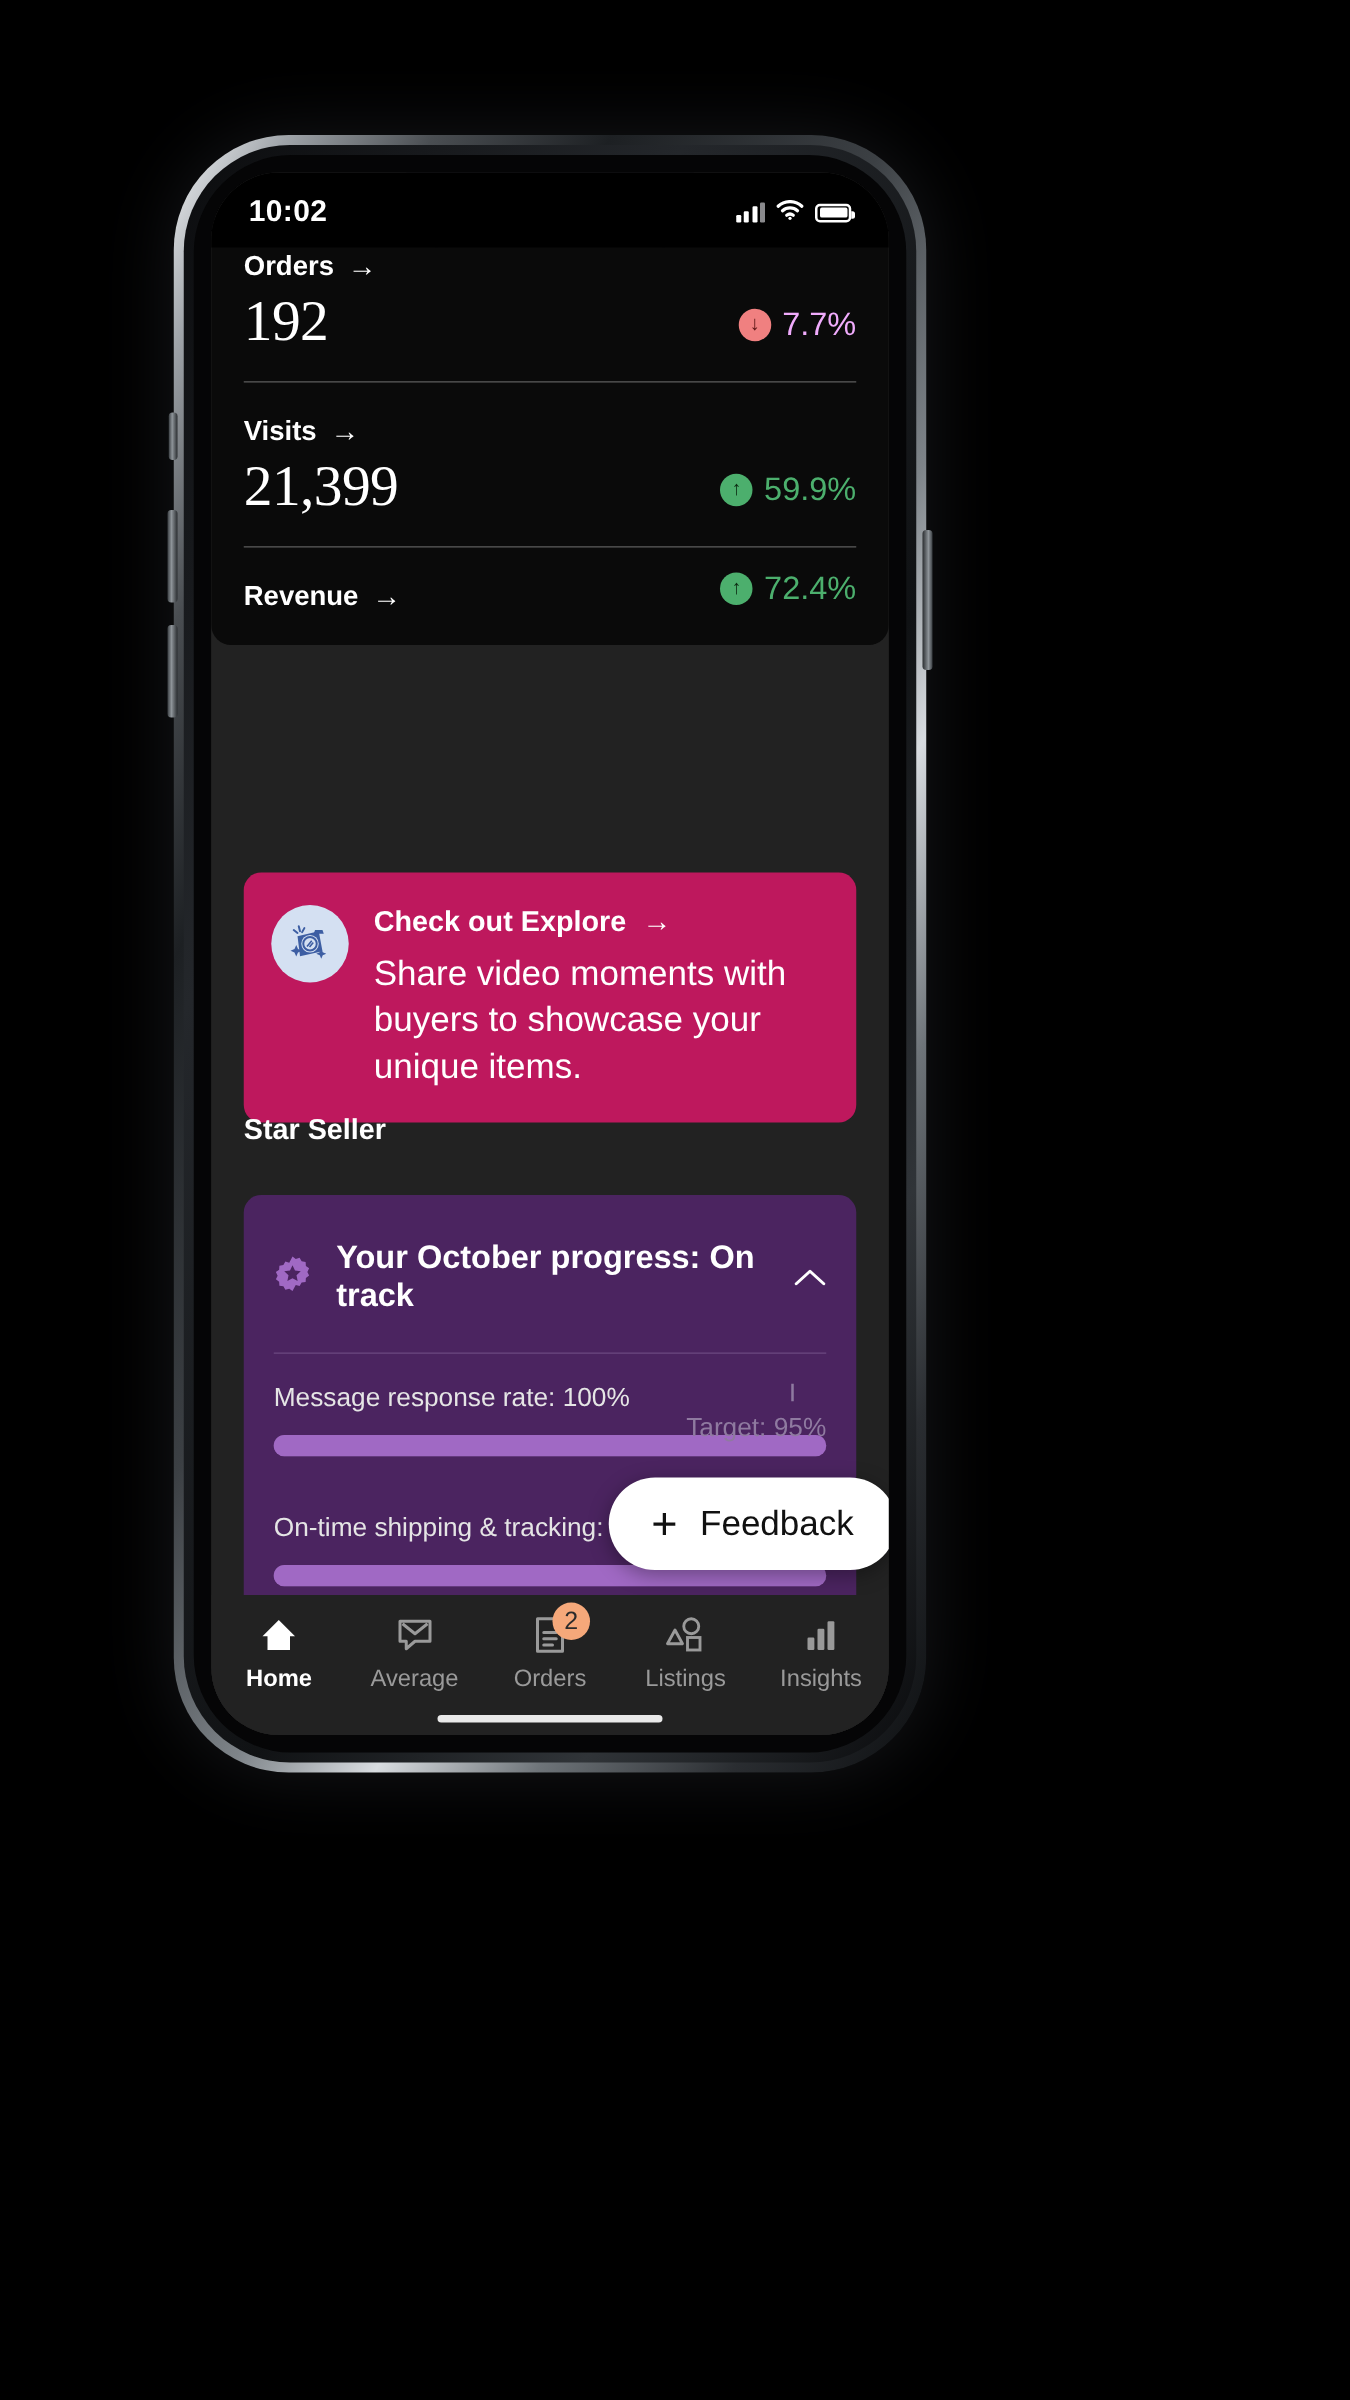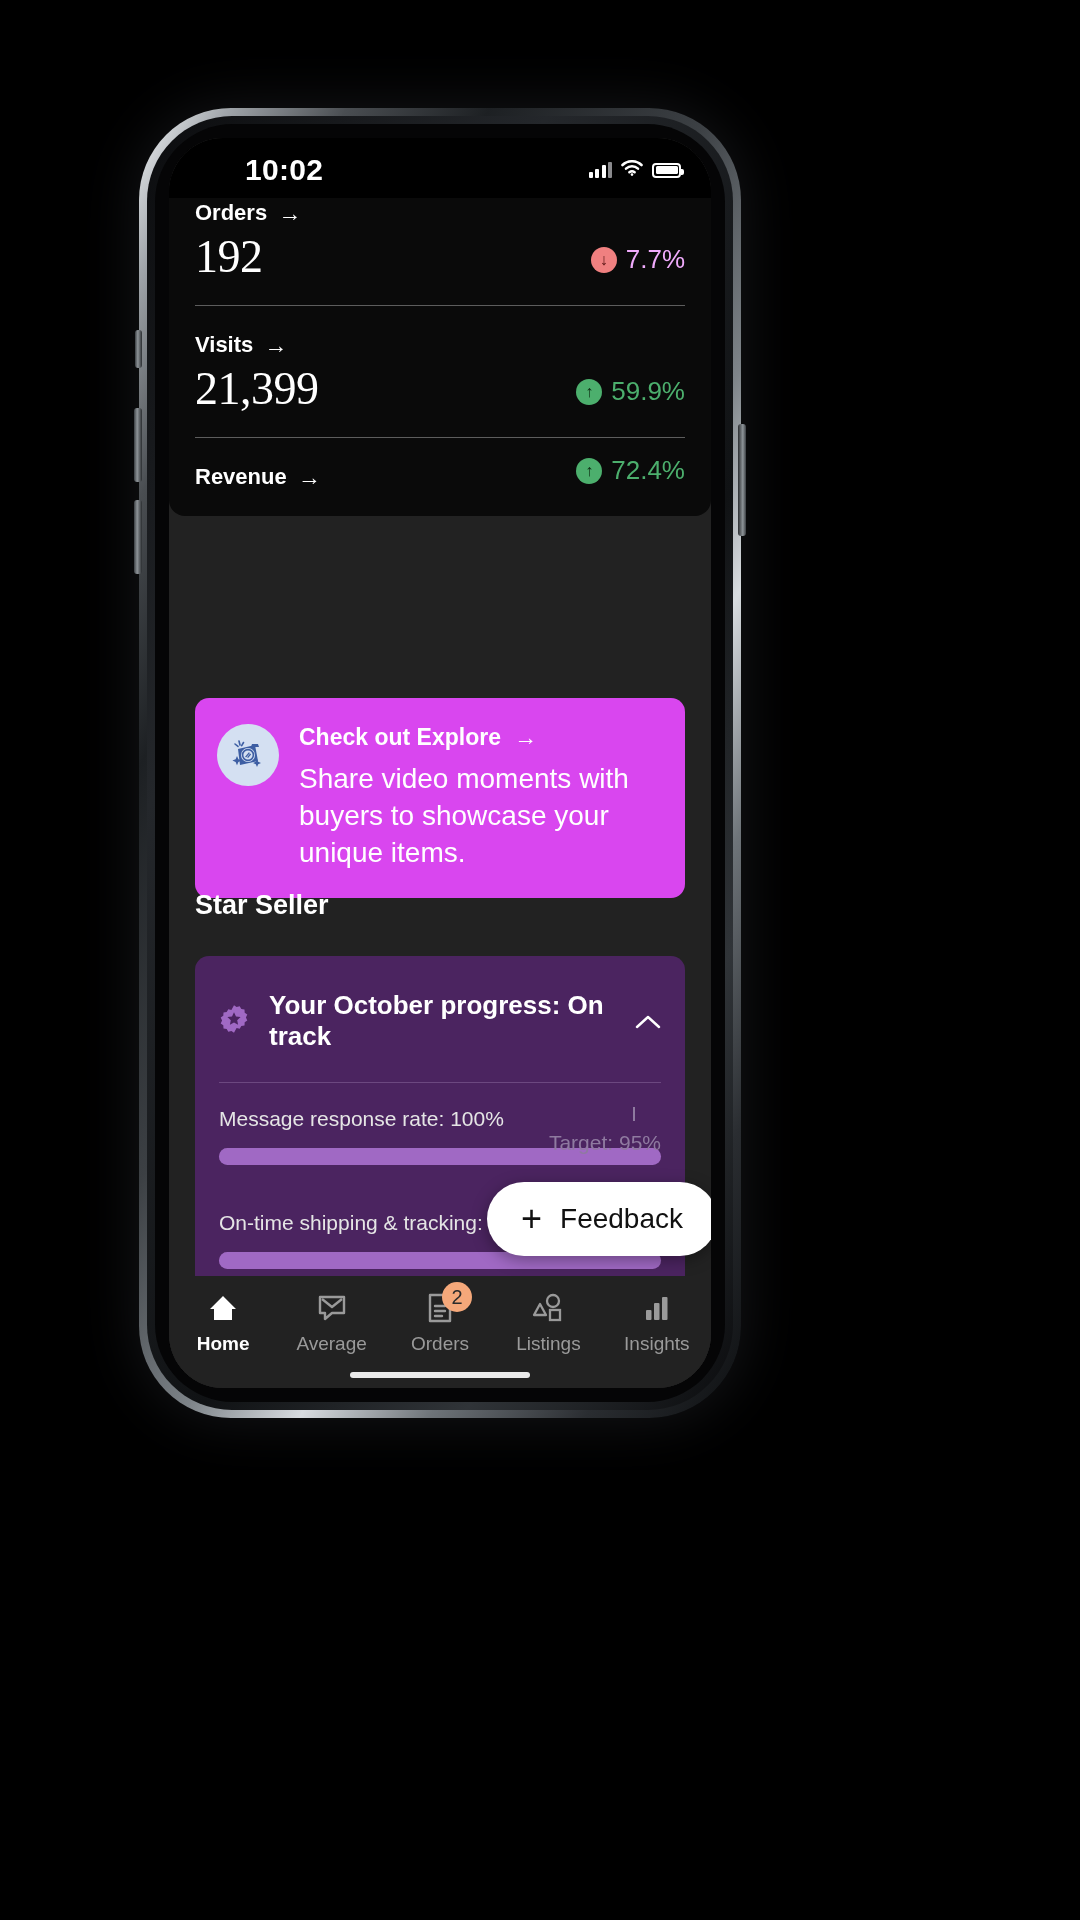--- a/index.html
+++ b/index.html
@@ -72,21 +72,21 @@
   .cam { width:16px; height:16px; border-radius:50%;
          background:radial-gradient(circle at 38% 34%,#3b6fb5 0%,#143a70 45%,#050a16 100%); }
 
   
   .statusbar {
     position:absolute; top:0; left:0; right:0; height:60px;
     display:flex; align-items:center; justify-content:space-between;
     padding:0 30px; z-index:45; color:#fff;
     background:#000;
   }
-  .clock { font-size:30px; font-weight:700; letter-spacing:.3px; padding-top:4px;margin-left:46px; }
+  .clock { font-size:24px; font-weight:700; letter-spacing:.3px; padding-top:4px; }
   .sysicons { display:flex; align-items:center; gap:9px; padding-top:4px; }
   .bars { display:flex; align-items:flex-end; gap:2.5px; height:16px; }
   .bars i { width:4px; background:#fff; border-radius:1px; display:block; }
   .bars i:nth-child(1){ height:6px; }
   .bars i:nth-child(2){ height:9px; }
   .bars i:nth-child(3){ height:13px; }
   .bars i:nth-child(4){ height:16px; background:#8a8a8d; }
   .batt { width:29px; height:15px; border:2px solid #fff; border-radius:4px;
           position:relative; padding:1.5px; }
   .batt::after{ content:""; position:absolute; right:-4.5px; top:4px;
@@ -125,37 +125,37 @@
     font-size:16px; font-weight:700; color:#0d2e14;
   }
   .delta-up   .delta-badge { background:#4caf6d; }
   .delta-down .delta-badge { background:#f08080; color:#5a1414; }
   .delta-up   .delta-text  { color:#4caf6d; }
   .delta-down .delta-text  { color:#f0abfc; }
 
   
   .explore {
     position:absolute; left:26px; top:560px; width:490px;
-    background:#d946ef; border-radius:14px;
+    background:#be185d; border-radius:14px;
     padding:26px 22px; display:flex; align-items:flex-start; gap:20px;
   }
   .explore-icon {
     flex:0 0 auto; width:62px; height:62px; border-radius:50%;
     background:#d4e0f2; display:flex; align-items:center; justify-content:center;
   }
   .explore-title {
     color:#fff; font-size:23px; font-weight:700;
     display:flex; align-items:center; gap:13px; margin-bottom:10px;
   }
   .explore-sub { color:#fff; font-size:28px; line-height:1.32; font-weight:400; }
 
   
   .section-title {
     position:absolute; left:0; top:752px; width:542px; padding:0 0 0 0;
-    color:#fff; font-size:27px; font-weight:700;
+    color:#fff; font-size:23px; font-weight:700;
     text-align:left; padding-left:0px;
   }
 
   
   .ss-card {
     position:absolute; left:26px; top:818px; width:490px; height:410px;
     background:#4b2460; border-top-left-radius:14px; border-top-right-radius:14px;
     padding:0 24px; overflow:hidden;
   }
   .ss-head {

